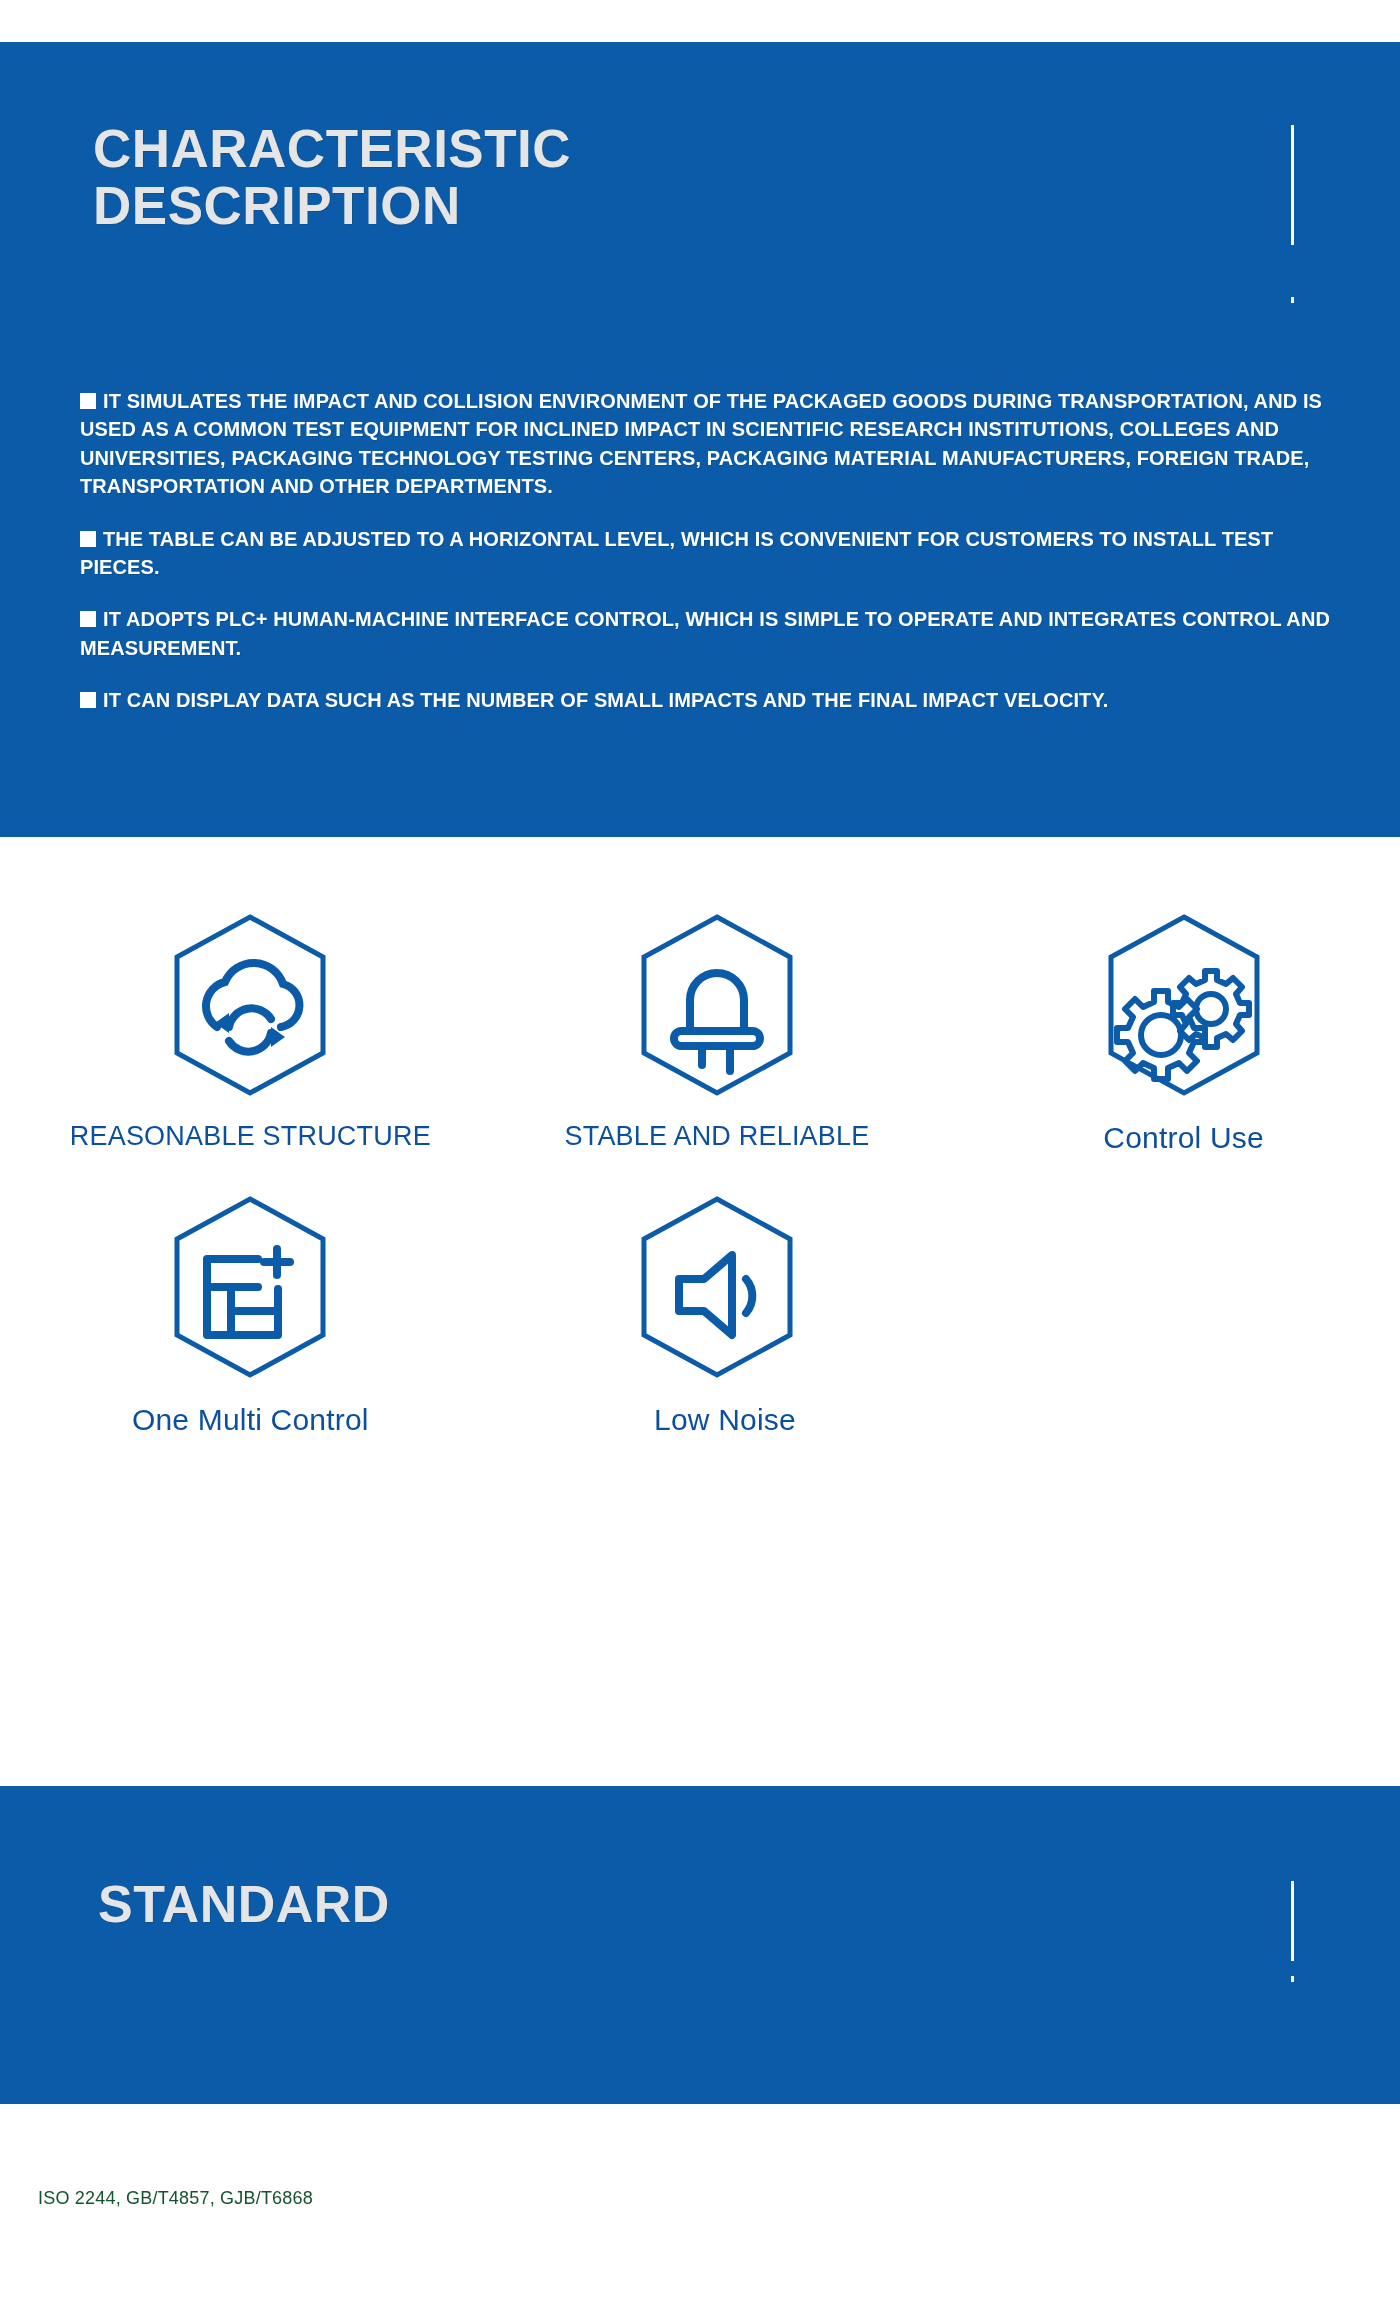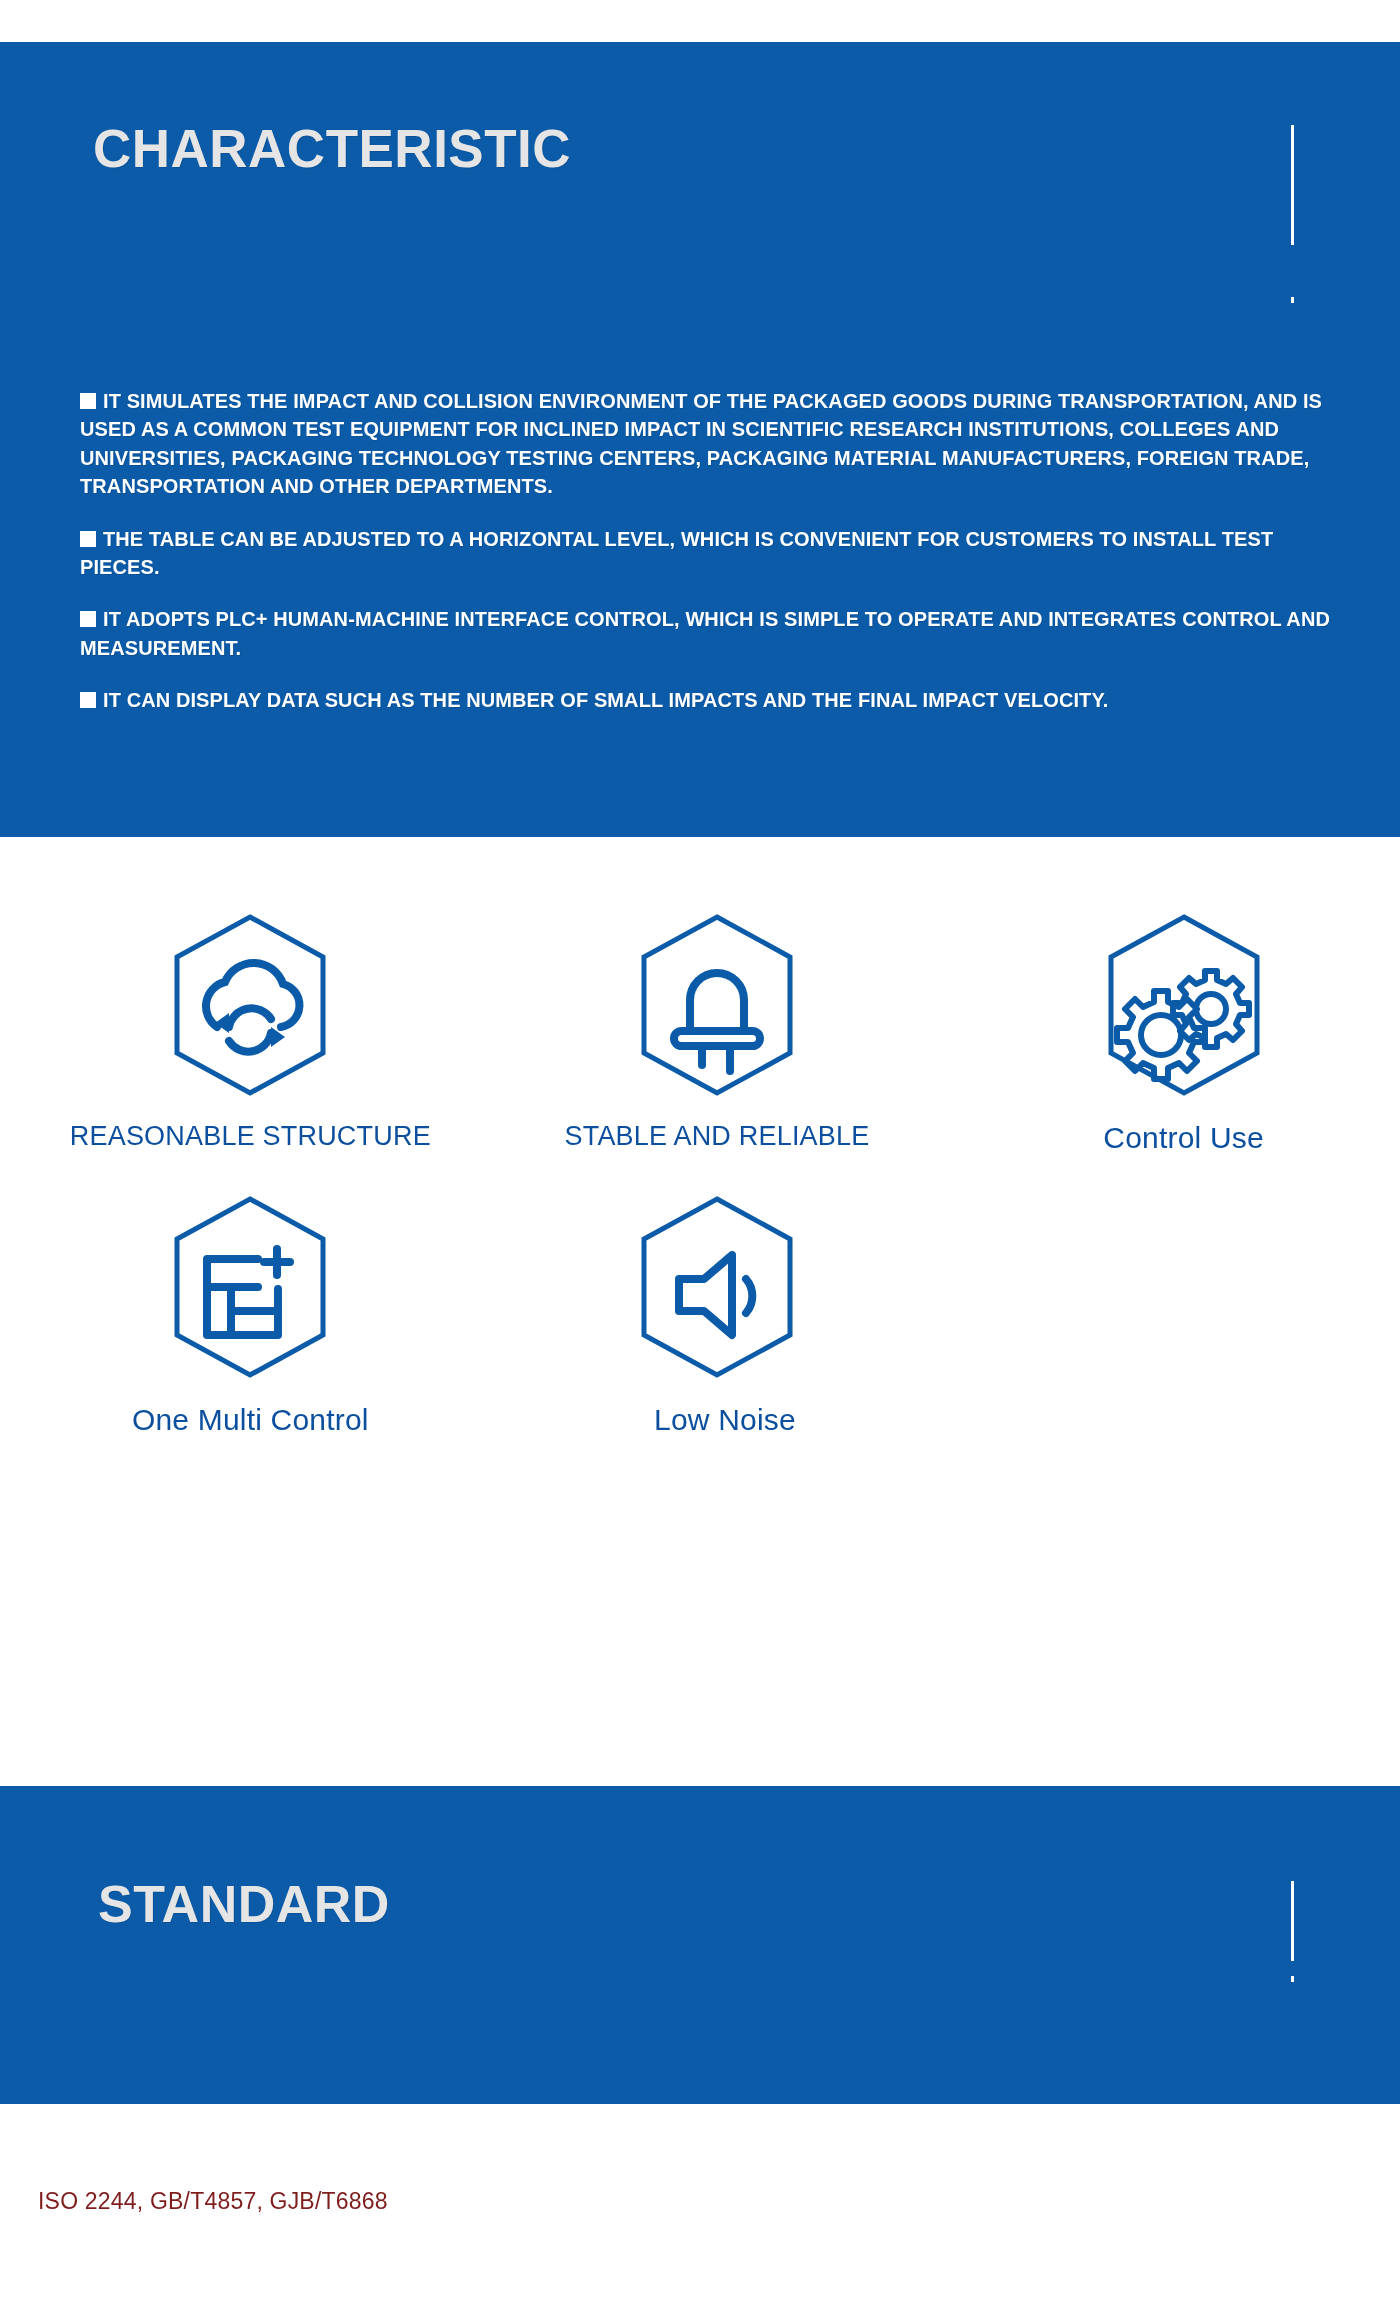--- a/index.html
+++ b/index.html
@@ -62,33 +62,34 @@
   .feature-label.upper{font-size:27px;}
   .feature-label.mixed{font-size:30px;}
 
   
   #feature-0 .feature-label{transform:translateX(0px);}
   #feature-2 .feature-label{transform:translateX(14px);}
   #feature-5 .feature-label{transform:translateX(8px);}
 
   
   #standard-value{
-    position:absolute;left:38px;top:2188px;color:#7f1d1d;
-    font-size:23px;letter-spacing:0.2px;
+    position:absolute;left:38px;top:2188px;color:#14532d;
+    font-size:18px;letter-spacing:0.2px;
   }
 </style>
 </head>
 <body>
 
 <div class="page">
 
   <div class="band" id="band-characteristic">
 
     <div class="band-title" id="characteristic-title">
       <div>CHARACTERISTIC</div>
+      <div>DESCRIPTION</div>
     </div>
 
     <div class="accent-line" id="accent-characteristic"></div>
     <div id="accent-characteristic-dot"></div>
 
     <div id="bullet-list">
 
       <div class="bullet">
         <span class="marker"></span><span class="txt">IT SIMULATES THE IMPACT AND COLLISION ENVIRONMENT OF THE PACKAGED GOODS DURING TRANSPORTATION, AND IS USED AS A COMMON TEST EQUIPMENT FOR INCLINED IMPACT IN SCIENTIFIC RESEARCH INSTITUTIONS, COLLEGES AND UNIVERSITIES, PACKAGING TECHNOLOGY TESTING CENTERS, PACKAGING MATERIAL MANUFACTURERS, FOREIGN TRADE, TRANSPORTATION AND OTHER DEPARTMENTS.</span>
       </div>

